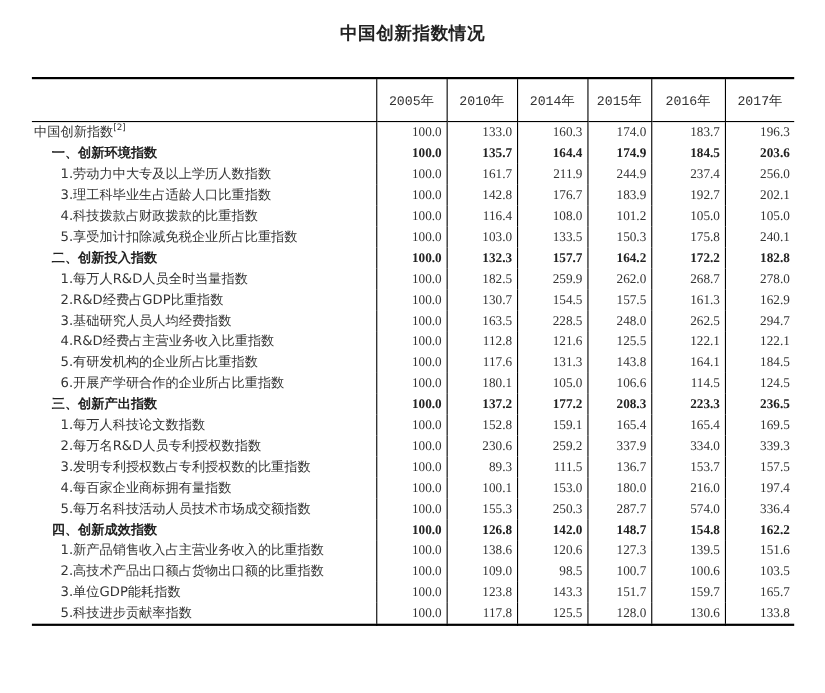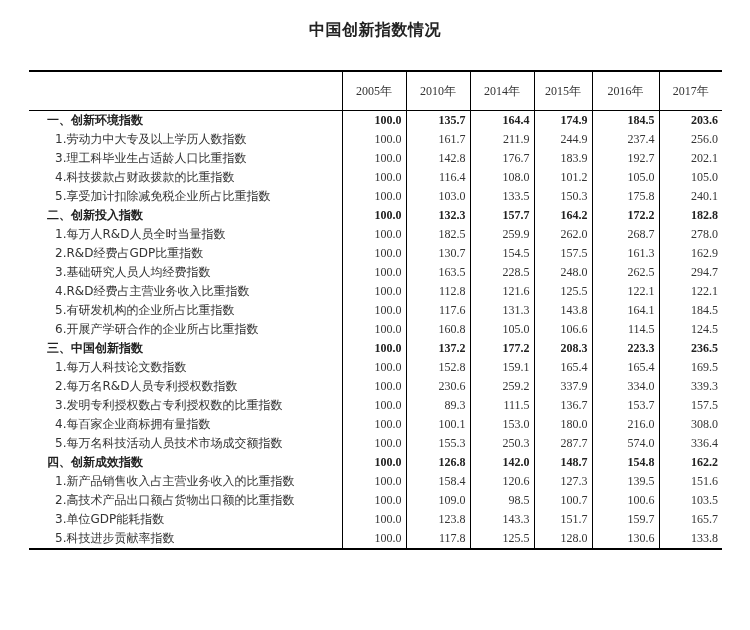--- a/index.html
+++ b/index.html
@@ -6,21 +6,21 @@
   body { width: 750px; height: 630px; position: relative; overflow: hidden;
          font-family: "DejaVu Sans", sans-serif; color: #333; }
   .title { position: absolute; left: 0; top: 20px; width: 750px; text-align: center;
            font-size: 16px; font-weight: bold; color: #222; letter-spacing: 0.5px; }
   table { position: absolute; left: 29px; top: 70px; width: 693px;
           border-collapse: collapse; table-layout: fixed;
           border-top: 2px solid #000; border-bottom: 2px solid #000; }
   col.c0 { width: 313px; }
   col.c1 { width: 64px; } col.c2 { width: 64px; } col.c3 { width: 64px; }
   col.c4 { width: 58px; } col.c5 { width: 67px; } col.c6 { width: 63px; }
-  thead th { height: 38px; font-family: Liberation Serif, serif; font-weight: normal;
+  thead th { height: 38px; font-family: Liberation Mono, monospace; font-weight: normal;
              font-size: 12px; color: #333; text-align: center;
              border-left: 1px solid #000; border-bottom: 1px solid #000; padding: 0; }
   thead th:first-child { border-left: none; }
   tbody td { height: 19px; padding: 0; font-size: 12px; line-height: 19px;
              white-space: nowrap; overflow: hidden; }
   tbody td.num { font-family: "Liberation Serif", serif; text-align: right;
                  padding-right: 4px; border-left: 1px solid #000; color: #333; }
   tbody td.lbl { padding-left: 2px; color: #333; }
   tr.cat td.lbl { padding-left: 18px; font-weight: bold; color: #222; margin-top: 24px; }
   tr.cat td.num { font-weight: bold; color: #222; }
@@ -48,20 +48,29 @@
       <th></th>
       <th>2005年</th>
       <th>2010年</th>
       <th>2014年</th>
       <th>2015年</th>
       <th>2016年</th>
       <th>2017年</th>
     </tr>
   </thead>
   <tbody id="tbody">
+      <tr class="total">
+        <td class="lbl"><span>中国创新指数</span><sup>[2]</sup></td>
+        <td class="num">100.0</td>
+        <td class="num">133.0</td>
+        <td class="num">160.3</td>
+        <td class="num">174.0</td>
+        <td class="num">183.7</td>
+        <td class="num">196.3</td>
+      </tr>
       <tr class="cat">
         <td class="lbl"><span>一、创新环境指数</span></td>
         <td class="num">100.0</td>
         <td class="num">135.7</td>
         <td class="num">164.4</td>
         <td class="num">174.9</td>
         <td class="num">184.5</td>
         <td class="num">203.6</td>
       </tr>
       <tr class="sub">
@@ -150,28 +159,28 @@
         <td class="num">100.0</td>
         <td class="num">117.6</td>
         <td class="num">131.3</td>
         <td class="num">143.8</td>
         <td class="num">164.1</td>
         <td class="num">184.5</td>
       </tr>
       <tr class="sub">
         <td class="lbl"><span>6.开展产学研合作的企业所占比重指数</span></td>
         <td class="num">100.0</td>
-        <td class="num">160.8</td>
+        <td class="num">180.1</td>
         <td class="num">105.0</td>
         <td class="num">106.6</td>
         <td class="num">114.5</td>
         <td class="num">124.5</td>
       </tr>
       <tr class="cat">
-        <td class="lbl"><span>三、中国创新指数</span></td>
+        <td class="lbl"><span>三、创新产出指数</span></td>
         <td class="num">100.0</td>
         <td class="num">137.2</td>
         <td class="num">177.2</td>
         <td class="num">208.3</td>
         <td class="num">223.3</td>
         <td class="num">236.5</td>
       </tr>
       <tr class="sub">
         <td class="lbl"><span>1.每万人科技论文数指数</span></td>
         <td class="num">100.0</td>
@@ -199,21 +208,21 @@
         <td class="num">153.7</td>
         <td class="num">157.5</td>
       </tr>
       <tr class="sub">
         <td class="lbl"><span>4.每百家企业商标拥有量指数</span></td>
         <td class="num">100.0</td>
         <td class="num">100.1</td>
         <td class="num">153.0</td>
         <td class="num">180.0</td>
         <td class="num">216.0</td>
-        <td class="num">308.0</td>
+        <td class="num">197.4</td>
       </tr>
       <tr class="sub">
         <td class="lbl"><span>5.每万名科技活动人员技术市场成交额指数</span></td>
         <td class="num">100.0</td>
         <td class="num">155.3</td>
         <td class="num">250.3</td>
         <td class="num">287.7</td>
         <td class="num">574.0</td>
         <td class="num">336.4</td>
       </tr>
@@ -222,21 +231,21 @@
         <td class="num">100.0</td>
         <td class="num">126.8</td>
         <td class="num">142.0</td>
         <td class="num">148.7</td>
         <td class="num">154.8</td>
         <td class="num">162.2</td>
       </tr>
       <tr class="sub">
         <td class="lbl"><span>1.新产品销售收入占主营业务收入的比重指数</span></td>
         <td class="num">100.0</td>
-        <td class="num">158.4</td>
+        <td class="num">138.6</td>
         <td class="num">120.6</td>
         <td class="num">127.3</td>
         <td class="num">139.5</td>
         <td class="num">151.6</td>
       </tr>
       <tr class="sub">
         <td class="lbl"><span>2.高技术产品出口额占货物出口额的比重指数</span></td>
         <td class="num">100.0</td>
         <td class="num">109.0</td>
         <td class="num">98.5</td>

